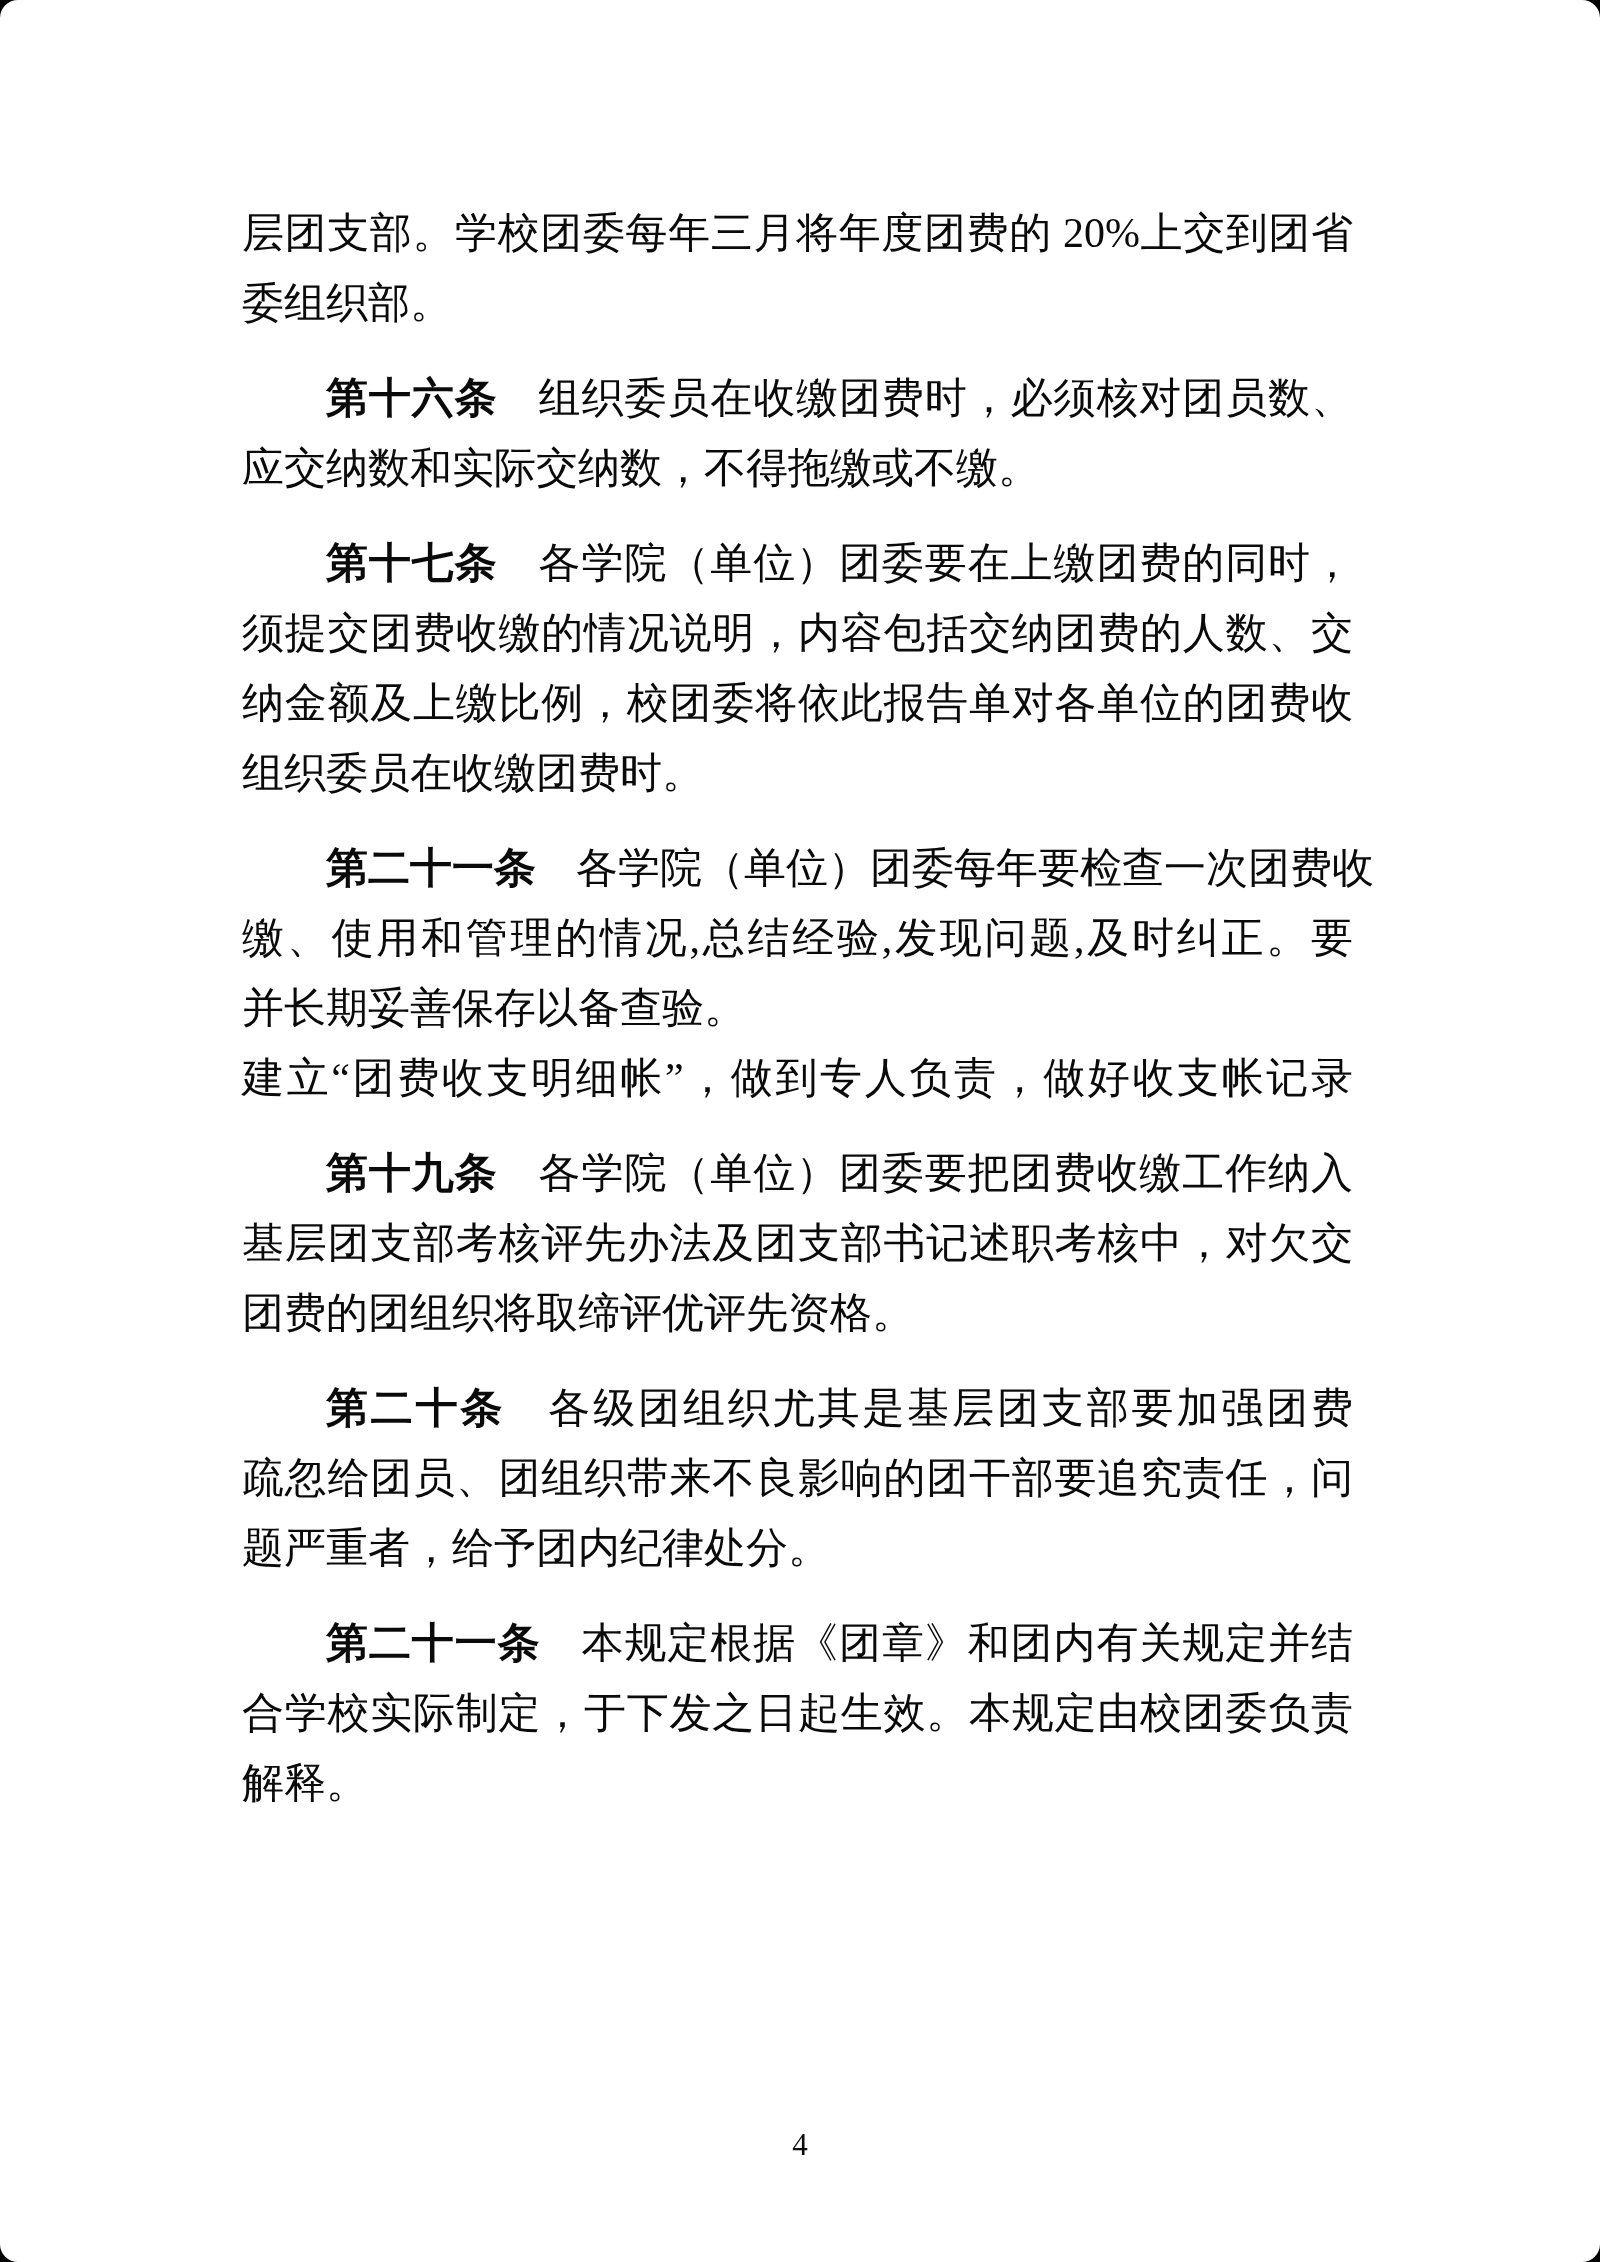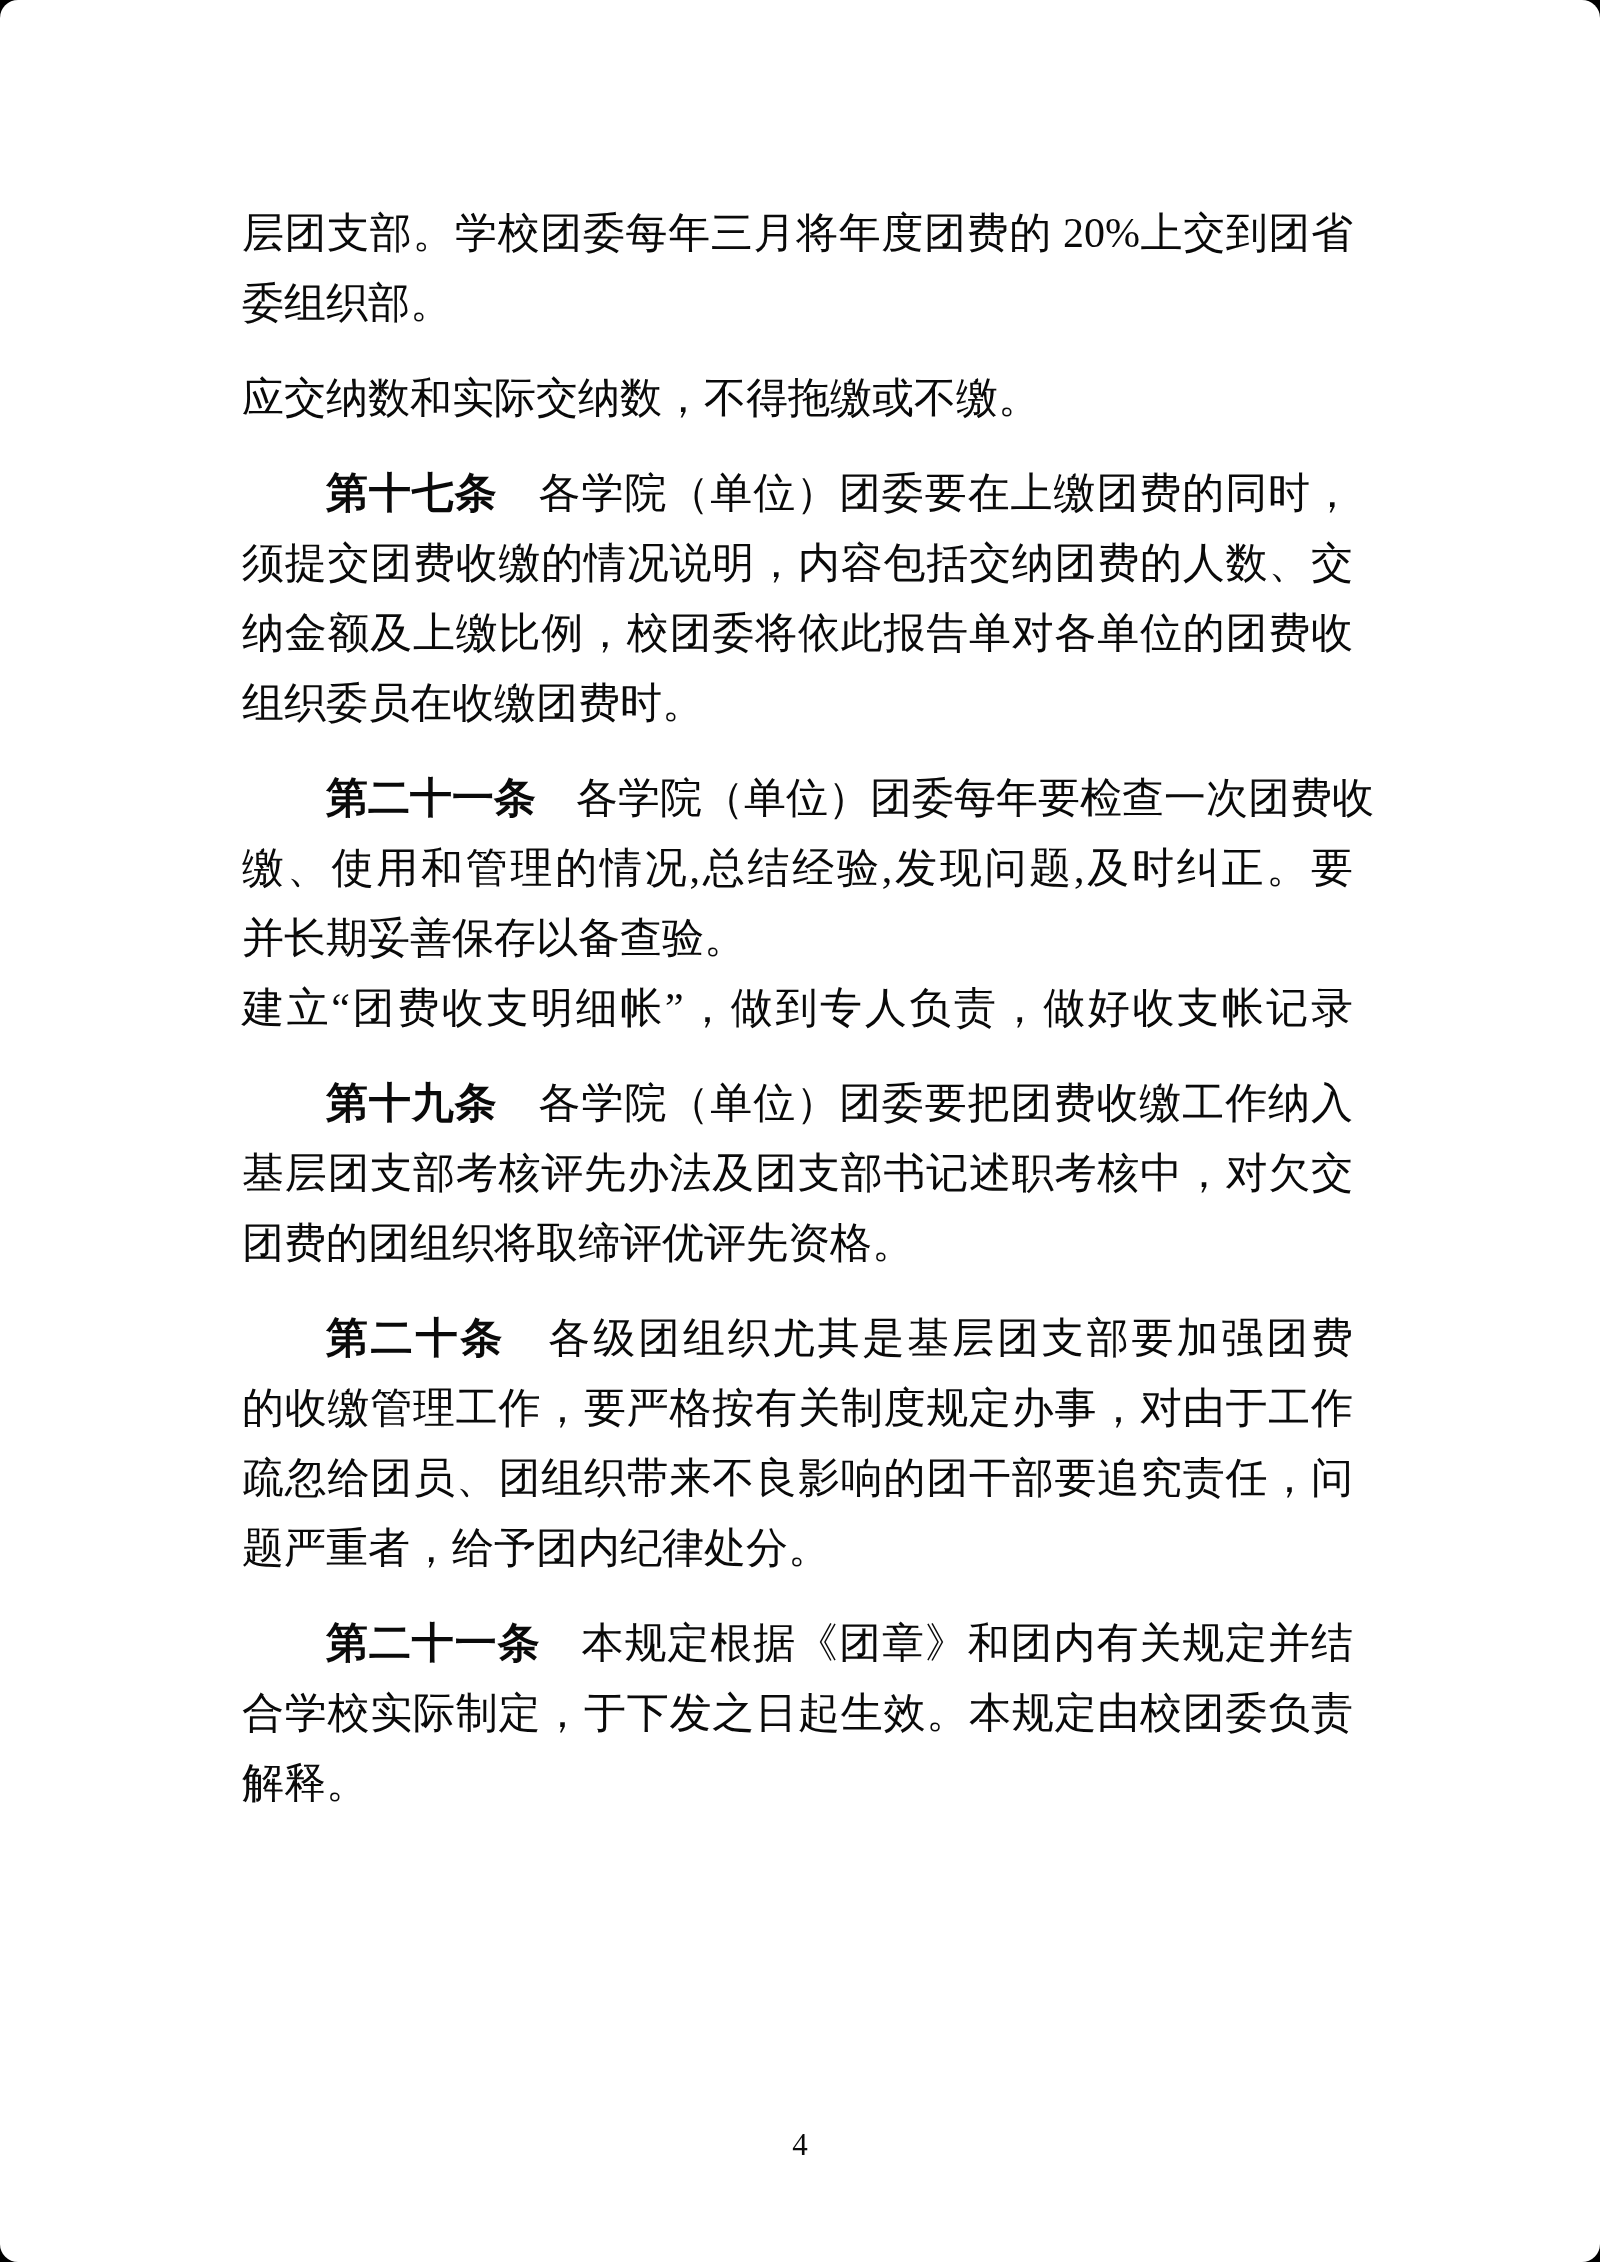--- a/index.html
+++ b/index.html
@@ -68,20 +68,21 @@
 </head>
 <body>
 
 <div class="page">
   <div class="content" id="doc-body">
       <div class="para">
         <div class="line">层团支部。学校团委每年三月将年度团费的 20%上交到团省</div>
         <div class="line last">委组织部。</div>
       </div>
       <div class="para">
+        <div class="line indent"><span class="heading">第十六条</span><span class="hgap"></span><span>组织委员在收缴团费时，必须核对团员数、</span></div>
         <div class="line last">应交纳数和实际交纳数，不得拖缴或不缴。</div>
       </div>
       <div class="para">
         <div class="line indent"><span class="heading">第十七条</span><span class="hgap"></span><span>各学院（单位）团委要在上缴团费的同时，</span></div>
         <div class="line">须提交团费收缴的情况说明，内容包括交纳团费的人数、交</div>
         <div class="line">纳金额及上缴比例，校团委将依此报告单对各单位的团费收</div>
         <div class="line last">组织委员在收缴团费时。</div>
       </div>
       <div class="para">
         <div class="line indent"><span class="heading">第二十一条</span><span class="hgap"></span><span>各学院（单位）团委每年要检查一次团费收</span></div>
@@ -89,21 +90,20 @@
         <div class="line last">并长期妥善保存以备查验。</div>
         <div class="line">建立“团费收支明细帐”，做到专人负责，做好收支帐记录</div>
       </div>
       <div class="para">
         <div class="line indent"><span class="heading">第十九条</span><span class="hgap"></span><span>各学院（单位）团委要把团费收缴工作纳入</span></div>
         <div class="line">基层团支部考核评先办法及团支部书记述职考核中，对欠交</div>
         <div class="line last">团费的团组织将取缔评优评先资格。</div>
       </div>
       <div class="para">
         <div class="line indent"><span class="heading">第二十条</span><span class="hgap"></span><span>各级团组织尤其是基层团支部要加强团费</span></div>
-        <div class="line">的收缴管理工作，要严格按有关制度规定办事，对由于工作</div>
         <div class="line">疏忽给团员、团组织带来不良影响的团干部要追究责任，问</div>
         <div class="line last">题严重者，给予团内纪律处分。</div>
       </div>
       <div class="para">
         <div class="line indent"><span class="heading">第二十一条</span><span class="hgap"></span><span>本规定根据《团章》和团内有关规定并结</span></div>
         <div class="line">合学校实际制定，于下发之日起生效。本规定由校团委负责</div>
         <div class="line last">解释。</div>
       </div>
     </div>
   <div class="page-number">4</div>

